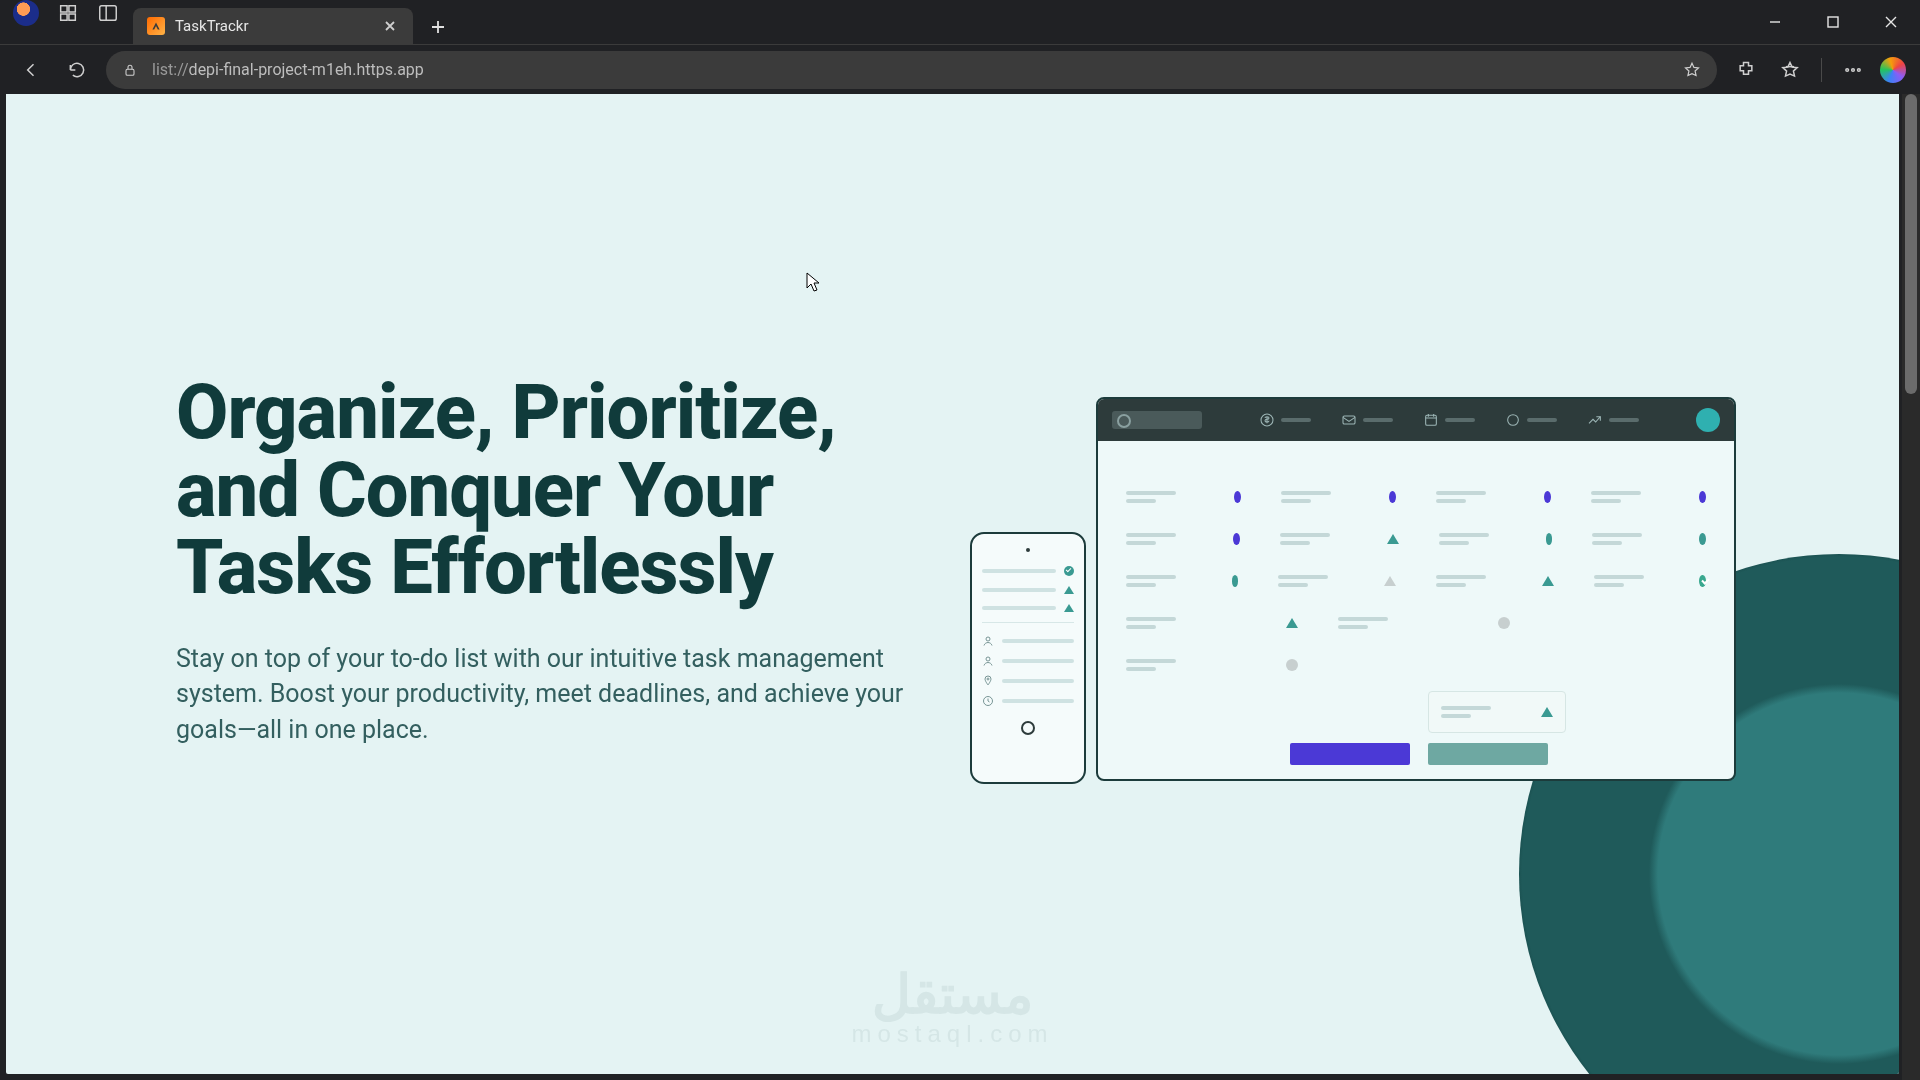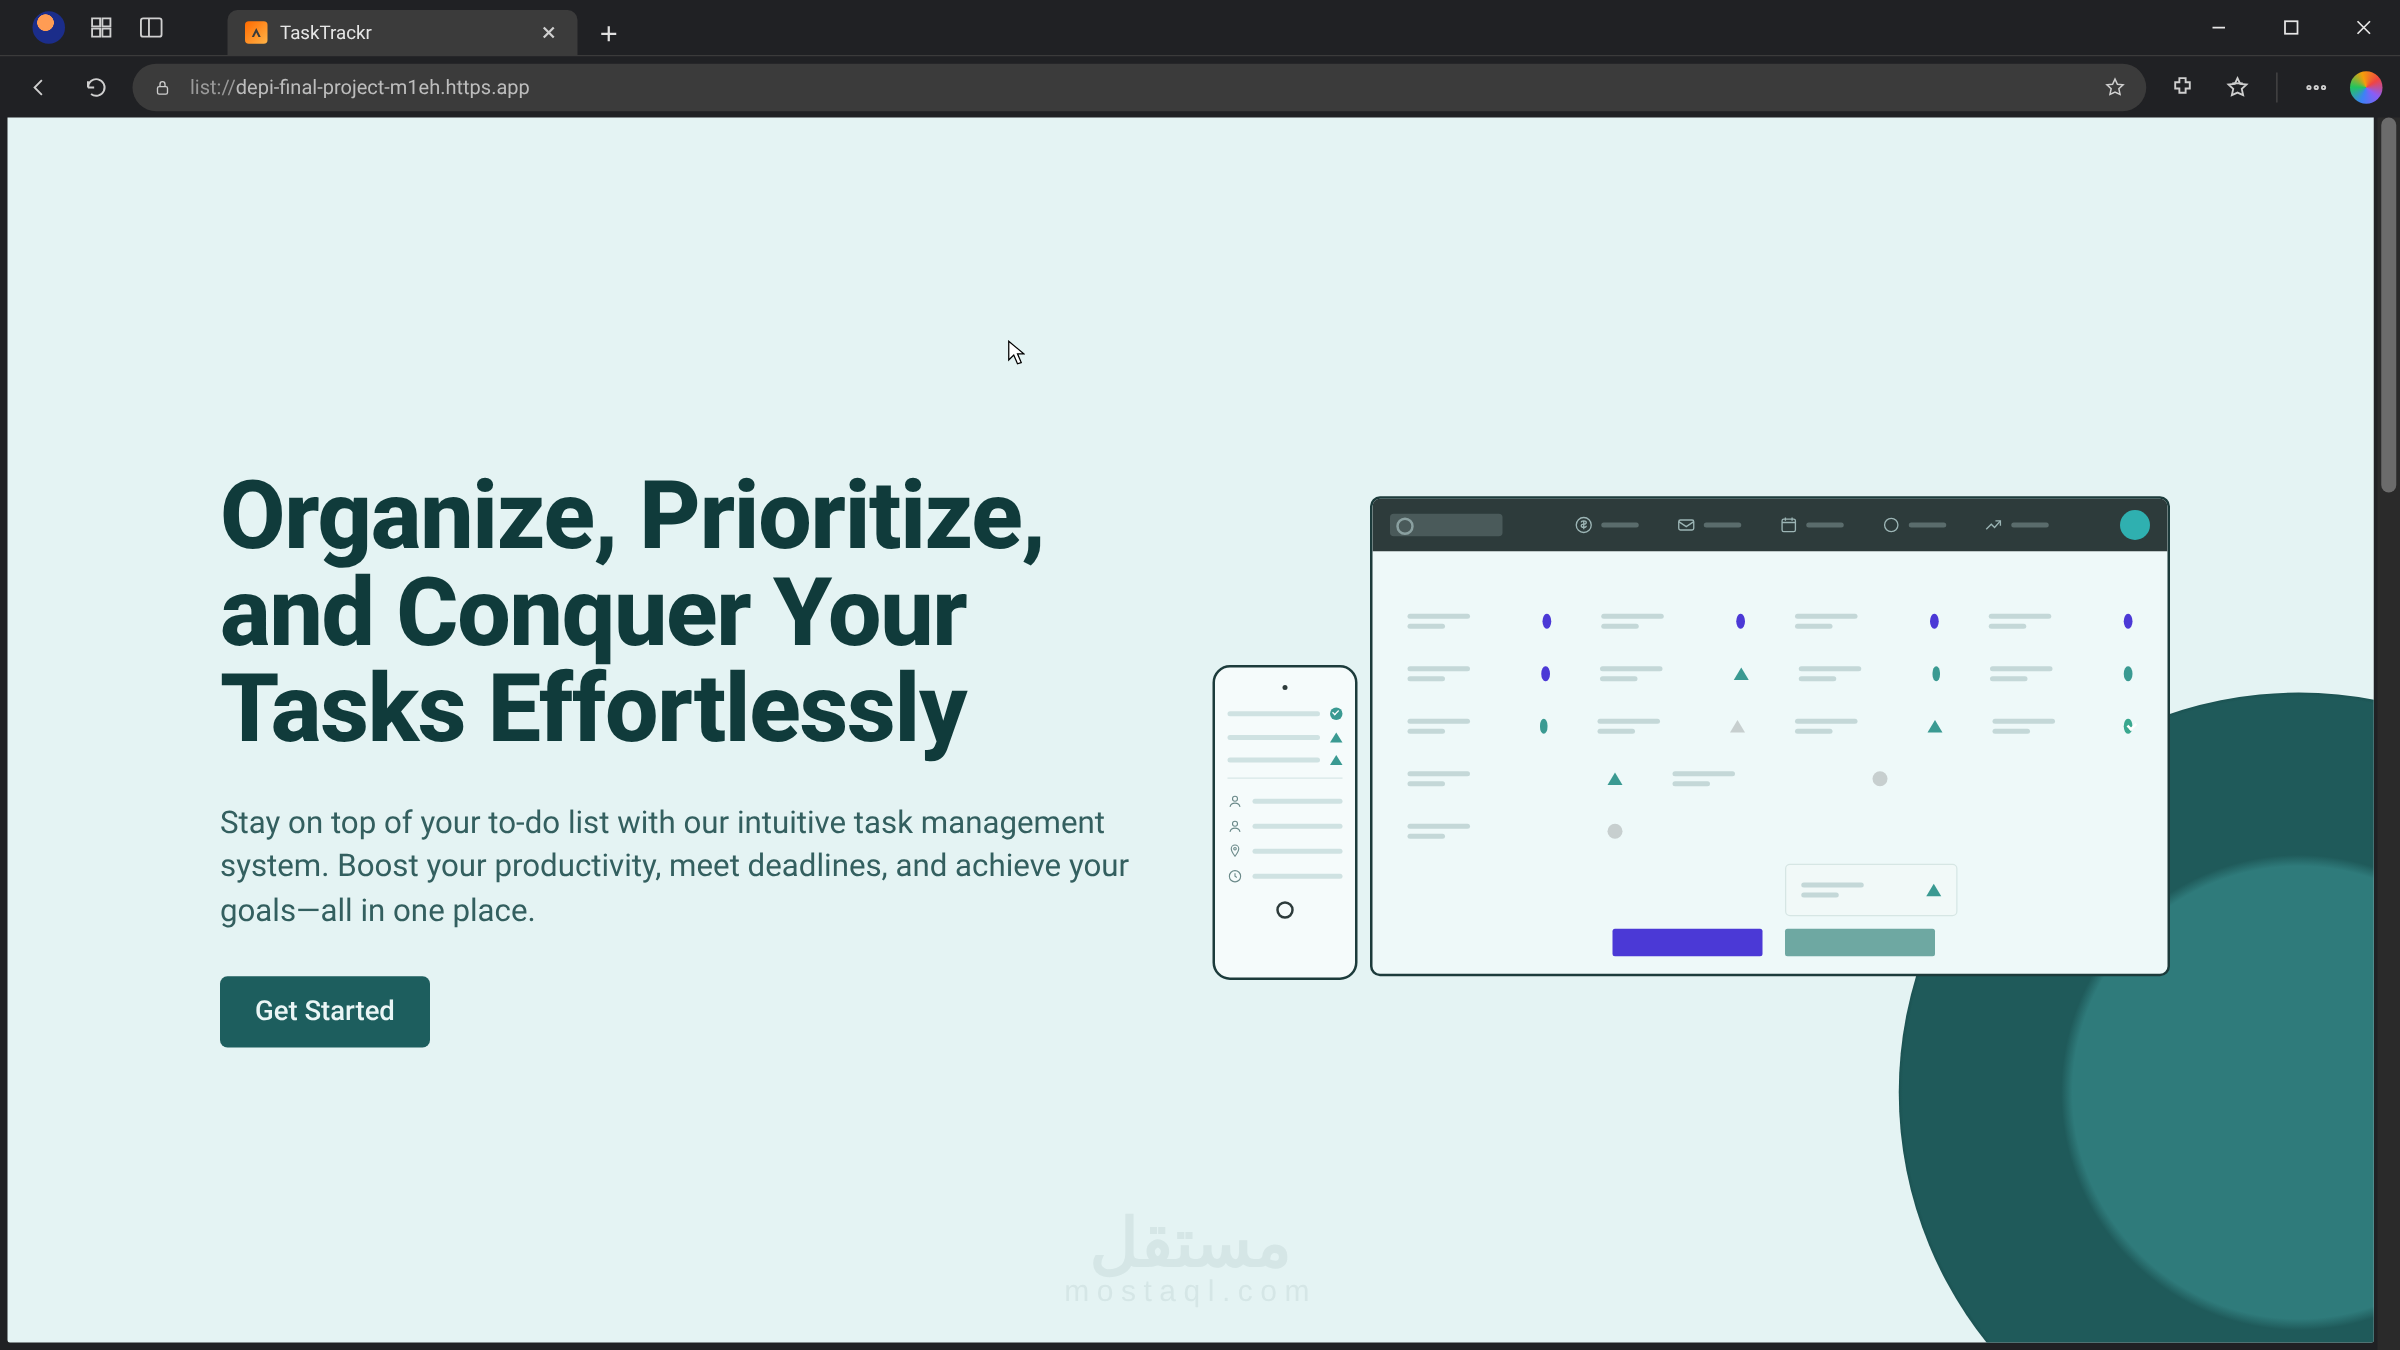--- a/index.html
+++ b/index.html
@@ -1,21 +1,21 @@
 <!DOCTYPE html>
 <html><head>
 <meta charset="utf-8">
 <style>
 * { margin: 0; padding: 0; box-sizing: border-box; }
 html, body { width: 1920px; height: 1080px; overflow: hidden; font-family: -apple-system, BlinkMacSystemFont, "Segoe UI", Roboto, sans-serif; background: #202124; }
 
 
 .chrome { width: 1920px; height: 1080px; background: #202124; display: flex; flex-direction: column; }
 
-.titlebar { height: 44px; display: flex; align-items: center; padding-left: 26px; gap: 36px; }
+.titlebar { height: 44px; display: flex; align-items: flex-start; padding-left: 13px; }
 .titlebar-left { display: flex; align-items: center; gap: 18px; }
 .profile-pic { width: 26px; height: 26px; border-radius: 50%; background: radial-gradient(circle at 40% 35%, #ff9c54 0 28%, #1b2d8a 30% 100%); }
 .workspace-icon, .split-icon { width: 22px; height: 22px; stroke: #d0d0d0; stroke-width: 1.6; fill: none; }
 
 .tab-strip { display: flex; align-items: flex-end; margin-left: 14px; height: 100%; }
 .tab { display: flex; align-items: center; gap: 10px; background: #3b3b3b; color: #e6e6e6; height: 36px; padding: 0 14px 0 14px; border-radius: 8px 8px 0 0; min-width: 280px; font-size: 15px; position: relative; }
 .favicon { width: 18px; height: 18px; background: linear-gradient(135deg, #ff6a00, #ffb347); border-radius: 3px; position: relative; }
 .favicon::after { content: ""; position: absolute; inset: 3px; background: #3b3b3b; clip-path: polygon(20% 80%, 50% 20%, 80% 80%, 65% 80%, 50% 50%, 35% 80%); }
 .tab-close { margin-left: auto; width: 18px; height: 18px; display:flex; align-items:center; justify-content:center; color:#cfcfcf; border-radius:3px; }
 .tab-close svg { width: 12px; height: 12px; stroke: currentColor; stroke-width: 1.8; }
@@ -221,21 +221,20 @@
   </div>
 
   <div class="viewport">
     <div class="page">
 
       <div class="blob"></div>
 
       <div class="hero">
         <h1>Organize, Prioritize, and Conquer Your Tasks Effortlessly</h1>
         <p>Stay on top of your to-do list with our intuitive task management system. Boost your productivity, meet deadlines, and achieve your goals—all in one place.</p>
-        <div class="cta">Get Started</div>
       </div>
 
       <div class="mock-desktop">
         <div class="topbar">
           <div class="search"></div>
           <div class="nav">
             <div class="nav-item">
                 <svg viewBox="0 0 24 24">
                   <circle cx="12" cy="12" r="9"></circle>
                   <path d="M12 7v10M9 9c0-1 1-2 3-2s3 1 3 2-1 2-3 2-3 1-3 2 1 2 3 2 3-1 3-2"></path>

